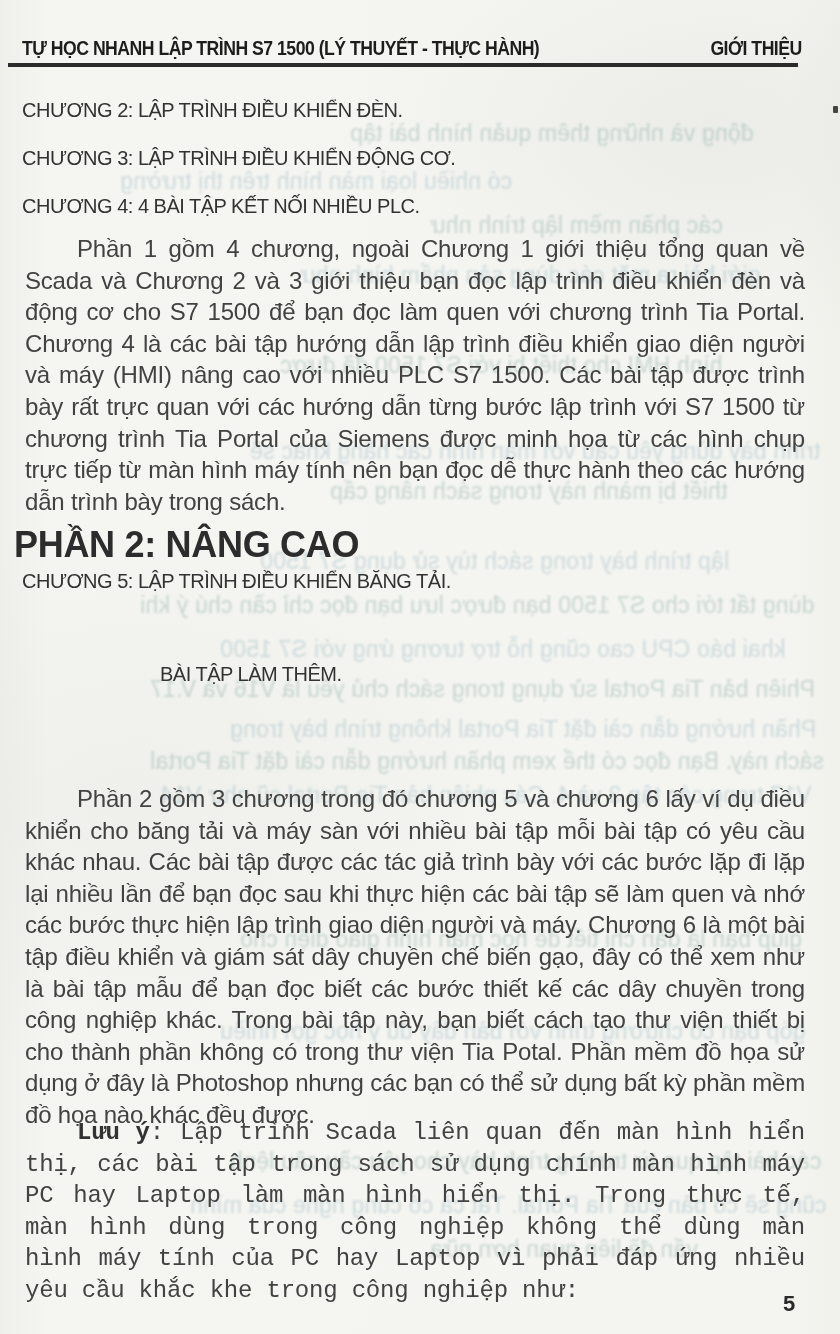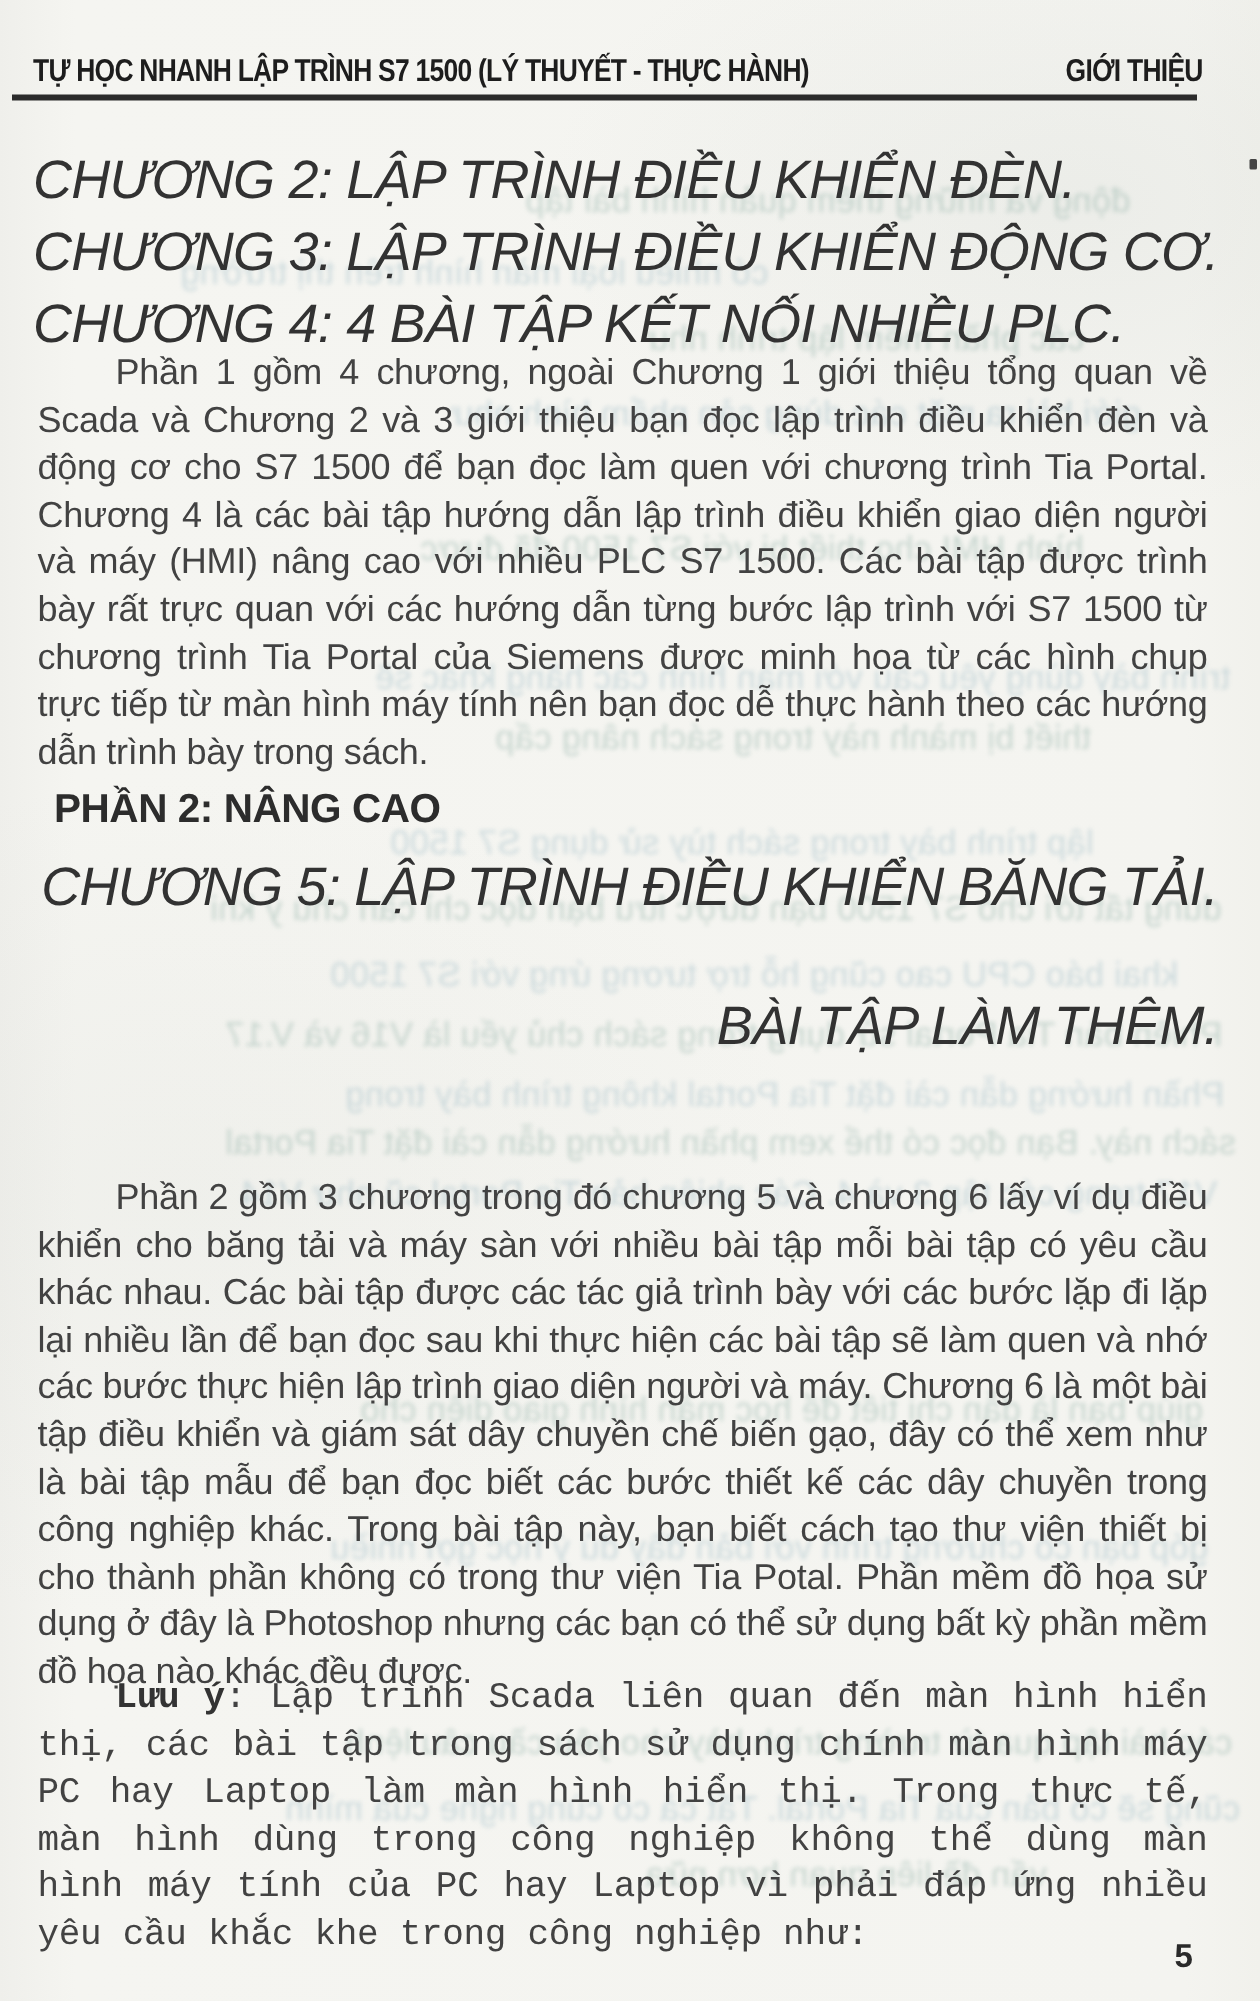--- a/index.html
+++ b/index.html
@@ -17,24 +17,24 @@
   
   .hdr { position:absolute; top:36px; left:22px; right:38px; height:26px;
          font-size:21px; font-weight:bold; color:#1d1d1d; letter-spacing:-.6px; }
   .hdr .hl { position:absolute; left:0; top:0; transform:scaleX(.84); transform-origin:left center; white-space:nowrap; }
   .hdr .hr { position:absolute; right:0; top:0; transform:scaleX(.84); transform-origin:right center; white-space:nowrap; }
   .rule { position:absolute; top:63px; left:8px; width:790px; height:4px; background:#2b2b2b; }
   
   .chapters-top { position:absolute; top:99px; left:22px; width:790px; }
   .chapters-top .chapter-line { height:48px; }
   .part2-list { position:absolute; top:570px; left:22px; width:790px; }
-  .part2-list .chapter-line { height:45px;text-align:right; }
-  .chapter-line { font-size:36px; letter-spacing:-.5px; color:#323232; white-space:nowrap;font-style:italic; }
+  .part2-list .chapter-line { height:45px; }
+  .chapter-line { font-size:20px; letter-spacing:-.5px; color:#323232; white-space:nowrap; }
   .chapter-line.indent2 { padding-left:138px;margin-top:48px; }
-  .part2-heading { position:absolute; top:524px; left:36px; font-size:27px; font-weight:bold;
+  .part2-heading { position:absolute; top:524px; left:14px; font-size:36px; font-weight:bold;
                    letter-spacing:-.3px; color:#2c2c2c; white-space:nowrap; }
   
   .para { position:absolute; left:21px; width:780px; margin:4px;
           font-size:24px; line-height:31.6px; letter-spacing:-.2px;
           text-align:justify; text-indent:52px; color:#424242; }
   .p1 { top:229px; }
   .p2 { top:779px; }
   .p3 { top:1113px;font-family:Liberation Mono, monospace; }
   .note-label { font-weight:bold; color:#333; }
   .page-number { position:absolute; top:1291px; left:783px; font-size:22px; font-weight:bold; color:#2a2a2a; }

